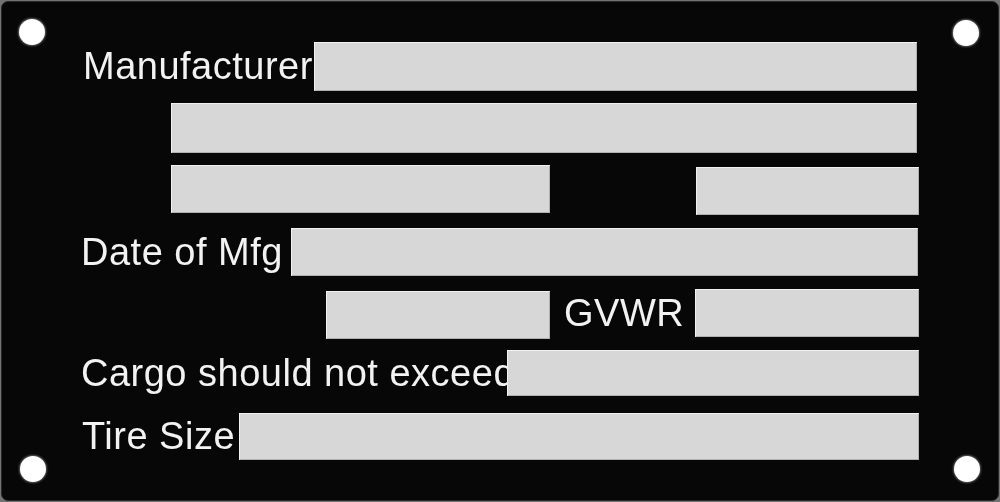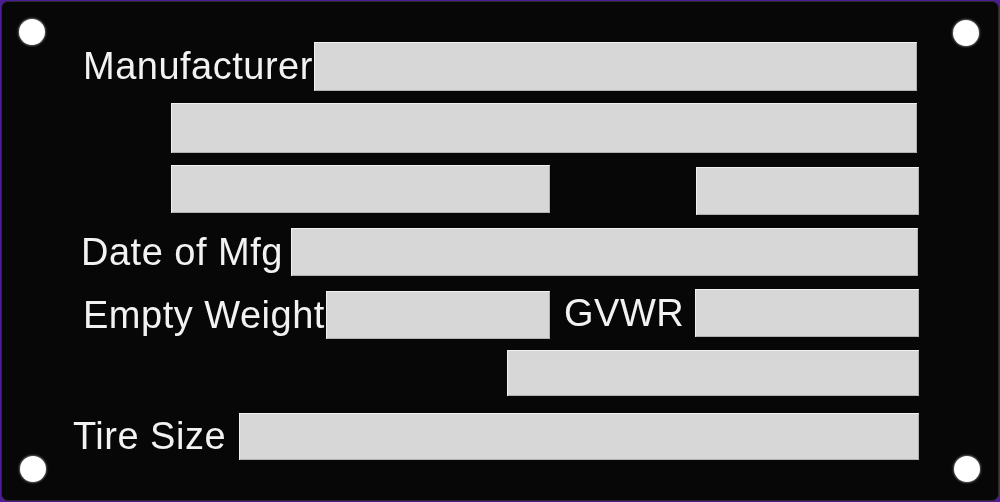--- a/index.html
+++ b/index.html
@@ -5,21 +5,21 @@
   html, body {
     margin: 0;
     padding: 0;
     background: #ffffff;
     font-family: "Liberation Sans", sans-serif;
   }
   .stage {
     position: relative;
     width: 1000px;
     height: 502px;
-    background: #4c1d95;
+    background: #737373;
     overflow: hidden;
   }
   .plate {
     position: absolute;
     left: 1px; top: 1px;
     width: 996px; height: 498px;
     background: var(--plate-color, #070707);
     border-radius: 7px;
     border: 1px solid #2a2a2a;
   }
@@ -75,21 +75,21 @@
   .f-date         { left: 289px; top: 226px; width: 627px; height: 48px; }
   
   .l-empty        { left: 81px;  top: 289px; height: 48px; }
   .f-empty        { left: 324px; top: 289px; width: 224px; height: 48px; }
   .l-gvwr         { left: 562px; top: 287px; height: 48px; }
   .f-gvwr         { left: 693px; top: 287px; width: 224px; height: 48px; }
   
   .l-cargo        { left: 79px;  top: 348px; height: 46px; }
   .f-cargo        { left: 505px; top: 348px; width: 412px; height: 46px; }
   
-  .l-tire         { left: 71px;  top: 411px; height: 47px; }
+  .l-tire         { left: 80px;  top: 411px; height: 47px; }
   .f-tire         { left: 237px; top: 411px; width: 680px; height: 47px; }
 </style>
 </head>
 <body>
 
 <div class="stage">
   <div class="plate">
 
     <span class="hole tl"></span>
     <span class="hole tr"></span>
@@ -101,25 +101,25 @@
 
     <div class="field f-vin"></div>
 
     <div class="field f-type"></div>
 
     <div class="field f-model"></div>
 
     <span class="lbl l-date">Date of Mfg</span>
     <div class="field f-date"></div>
 
-    <span class="lbl l-empty">Empty Weight</span>
     <div class="field f-empty"></div>
 
     <span class="lbl l-gvwr">GVWR</span>
     <div class="field f-gvwr"></div>
 
+    <span class="lbl l-cargo">Cargo should not exceed</span>
     <div class="field f-cargo"></div>
 
     <span class="lbl l-tire">Tire Size</span>
     <div class="field f-tire"></div>
 
   </div>
 </div>
 
 </body></html>

